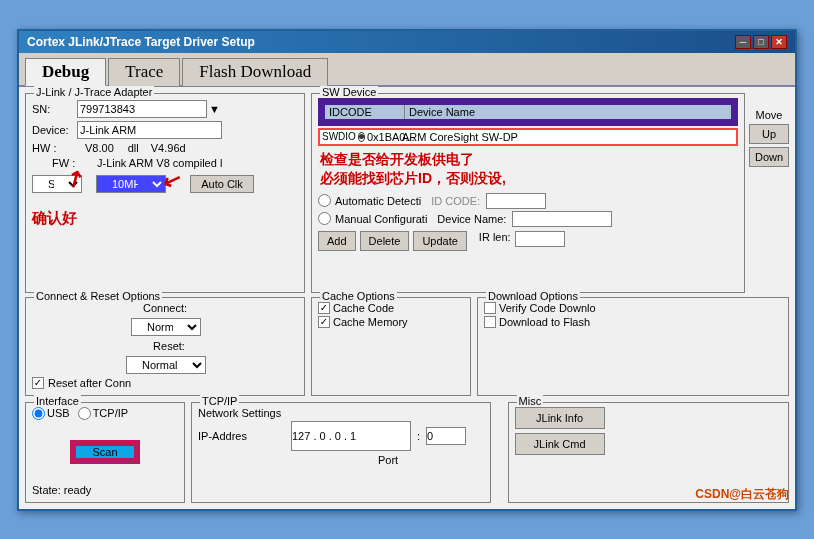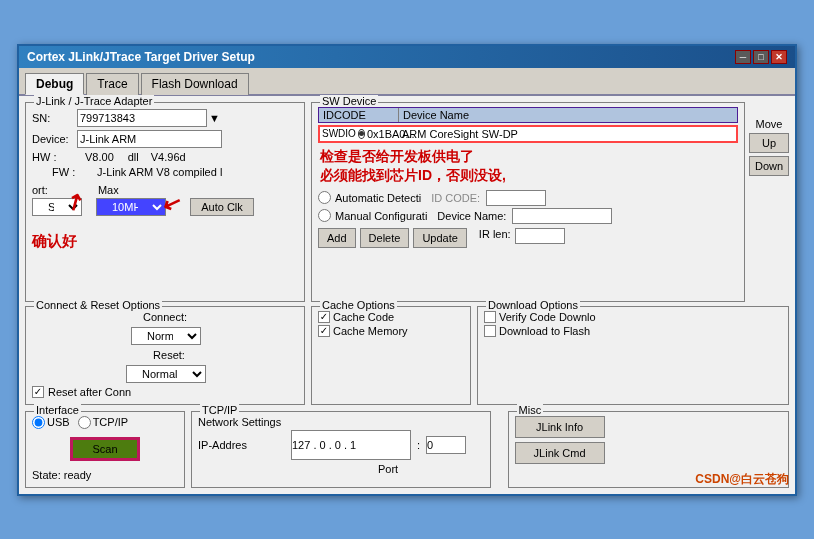--- a/index.html
+++ b/index.html
@@ -50,28 +50,29 @@
     .title-btn.min-btn { background: #5a5a5a; }
     .title-btn.max-btn { background: #5a5a5a; }
     .tabs-row {
       background: #d4d0c8;
       padding: 4px 6px 0 6px;
       display: flex;
       gap: 2px;
       border-bottom: 2px solid #8080a0;
     }
     .tab {
-      padding: 3px 10px;
+      padding: 3px 16px;
       background: #d4d0c8;
       border: 1px solid #808080;
       border-bottom: none;
       cursor: pointer;
-      font-size: 12px;
+      font-size: 17px;
       position: relative;
       top: 1px;
+      font-family: Liberation Serif, serif;
     }
     .tab.active {
       background: #f0f0f0;
       border-bottom: 1px solid #f0f0f0;
       font-weight: bold;
     }
     .content {
       background: #f0f0f0;
       padding: 6px;
       display: flex;
@@ -290,25 +291,25 @@
     }
     .radio-group {
       display: flex;
       align-items: center;
       gap: 2px;
     }
     .scan-btn {
       display: block;
       width: 70px;
       height: 24px;
-      background: #4d7c0f;
-      border: 3px solid #be185d;
-      font-size: 11px;
-      cursor: pointer;
-      margin: 8px auto;
+      background: #0ea5e9;
+      border: 6px solid #be185d;
+      font-size: 11px;
+      cursor: pointer;
+      margin: 20px auto;
     }
     .state-row {
       font-size: 11px;
       margin-top: 4px;
     }
     .network-settings-label {
       font-size: 11px;
       margin-bottom: 2px;
     }
     .ip-row {
@@ -389,21 +390,21 @@
     .csdn-watermark {
       position: absolute;
       bottom: 8px;
       right: 8px;
       font-size: 12px;
       color: #cc4400;
       font-weight: bold;
     }
     .header-table {
       display: flex;
-      border: 1px solid #4c1d95;
+      border: 7px solid #4c1d95;
       background: #b0c4de;
       justify-content: space-between;
     }
     .header-cell {
       padding: 1px 4px;
       font-size: 11px;
       border-right: 1px solid #808080;
     }
     .header-cell:last-child { border-right: none; }
   </style>
@@ -459,24 +460,20 @@
             <span class="hw-val" style="margin-left:6px;">dll</span>
             <span class="hw-val" style="margin-left:4px;">V4.96d</span>
           </div>
 
           <div class="fw-row">
             <span class="field-label">FW :</span>
             <span style="font-size:11px;">J-Link ARM V8 compiled l</span>
           </div>
 
           <div class="port-section">
-            <div class="port-labels">
-              <span>ort:</span>
-              <span>Max</span>
-            </div>
             <div class="port-max-row">
               <select class="dropdown" style="width:50px;">
                 <option>SW</option>
               </select>
               <div style="position:relative; margin-left:10px;">
 
                 <span class="arrow-indicator" style="position:absolute; left:-28px; bottom:-8px; font-size:22px; transform:rotate(-30deg);">↗</span>
               </div>
               <select class="dropdown" style="width:70px; background-color:#4444ff; color:white;">
                 <option>10MHz</option>

